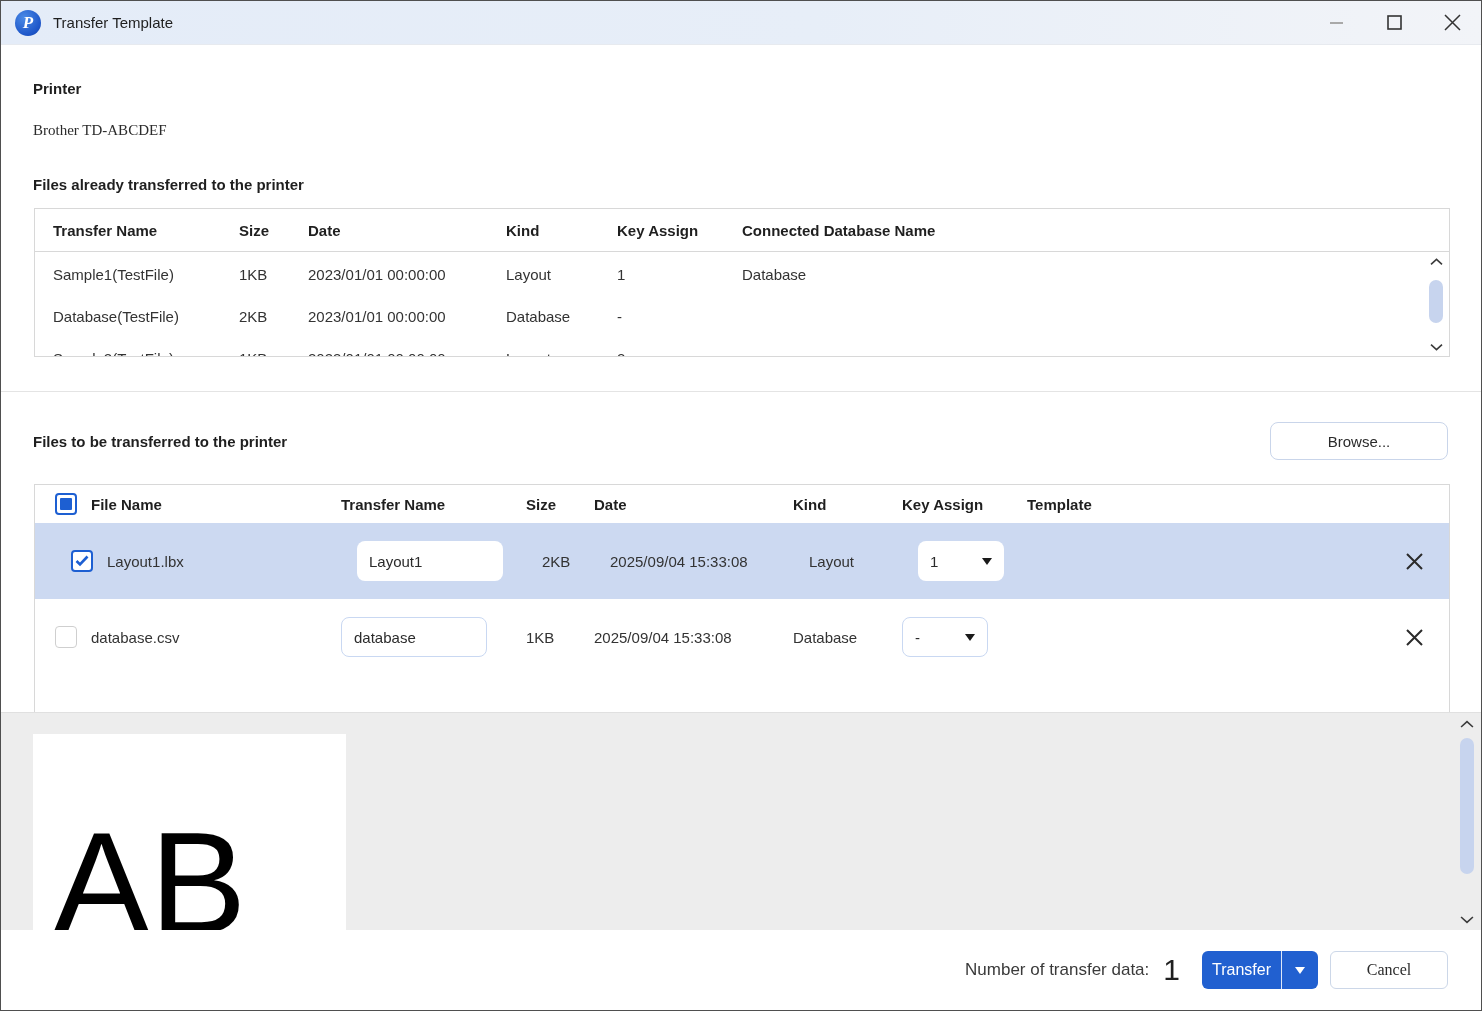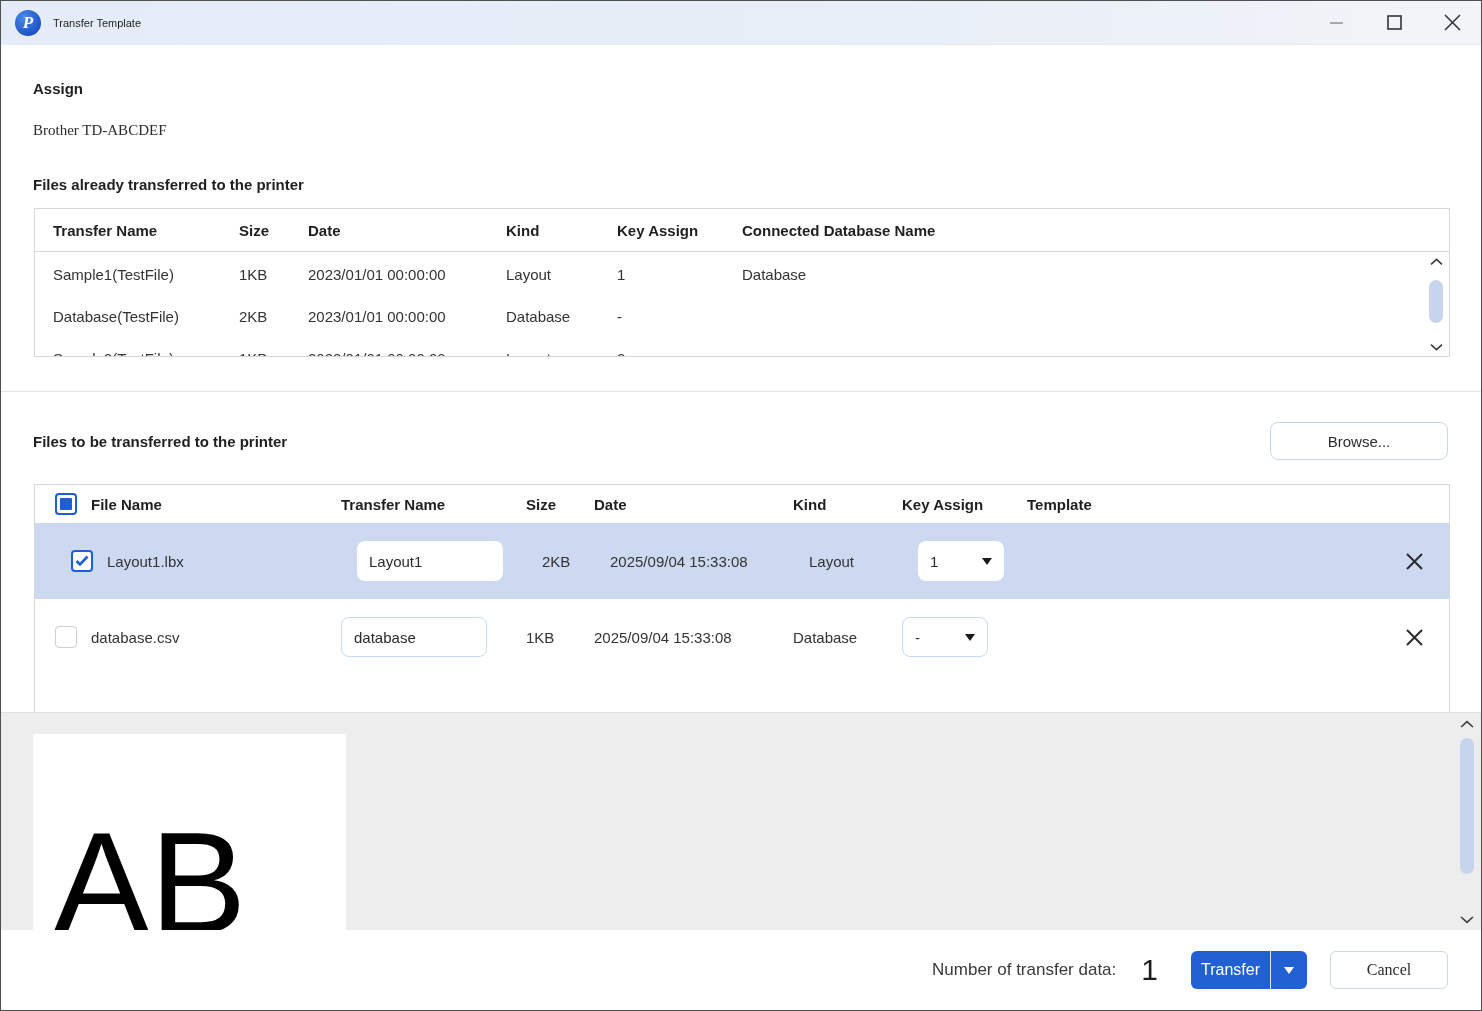--- a/index.html
+++ b/index.html
@@ -18,21 +18,21 @@
     border-bottom:1px solid #e7eaef;
     display:flex; align-items:center;
   }
   .app-icon{
     width:26px; height:26px; border-radius:50%; margin-left:14px;
     background:radial-gradient(circle at 35% 30%, #4a8ae6 0%, #1d55c8 70%, #15409e 100%);
     display:flex; align-items:center; justify-content:center;
     color:#fff; font-family:"Liberation Serif", serif; font-style:italic; font-weight:bold;
     font-size:17px; line-height:1;
   }
-  .window-title{ margin-left:12px; font-size:11px; color:#1f1f1f; }
+  .window-title{ margin-left:12px; font-size:15px; color:#1f1f1f; }
   .win-controls{ margin-left:auto; display:flex; height:100%; }
   .win-btn{ width:58px; height:100%; display:flex; align-items:center; justify-content:center; cursor:default; }
   .min-glyph{ width:13px; height:2px; background:#a9a9a9; }
 
   
   .lbl-bold{ position:absolute; font-size:15px; font-weight:bold; color:#1f1f1f; }
   .lbl{ position:absolute; font-size:15px; color:#2b2b2b; }
 
   
   .table1{
@@ -104,21 +104,21 @@
   }
   .preview-text{
     position:absolute; left:20px; bottom:-26px; font-size:145px; line-height:1; color:#000;
     font-family:"Liberation Sans", sans-serif;
   }
   .preview .vscroll{ right:2px; top:4px; bottom:4px; width:24px; }
 
   
   .footer{
     position:absolute; left:0; right:0; bottom:0; height:80px; background:#fff;
-    display:flex; align-items:center; justify-content:flex-end; padding-right:33px; gap:23px;
+    display:flex; align-items:center; justify-content:flex-end; padding-right:33px; gap:12px;
   }
   .count-label{ font-size:17px; color:#3a3a3a; }
   .count-value{ font-size:30px; color:#1f1f1f; margin-left:2px; margin-right:10px; }
   .split-btn{ display:flex; height:38px; border-radius:6px; overflow:hidden; }
   .split-main{
     width:80px; background:#2160d0; color:#fff; font-size:16px;
     display:flex; align-items:center; justify-content:center; cursor:default;
     border-right:1px solid rgba(255,255,255,.85);
   }
   .split-arrow{ width:36px; background:#2160d0; display:flex; align-items:center; justify-content:center; cursor:default; }
@@ -146,21 +146,21 @@
           </svg>
       </div>
       <div class="win-btn">
         <svg width="17" height="17" viewBox="0 0 17 17">
             <path d="M1 1 L16 16 M16 1 L1 16" stroke="#333" stroke-width="1.5" fill="none"></path>
           </svg>
       </div>
     </div>
   </div>
 
-  <div class="lbl-bold" style="left:32px; top:79px;">Assign</div>
+  <div class="lbl-bold" style="left:32px; top:79px;">Printer</div>
   <div class="lbl" style="left:32px; top:121px;font-family:Liberation Serif, serif;">Brother TD-ABCDEF</div>
 
   <div class="lbl-bold" style="left:32px; top:175px;">Files already transferred to the printer</div>
 
   <div class="table1 t1">
     <div class="t1-grid t1-header">
       <div>Transfer Name</div>
       <div>Size</div>
       <div>Date</div>
       <div>Kind</div>

